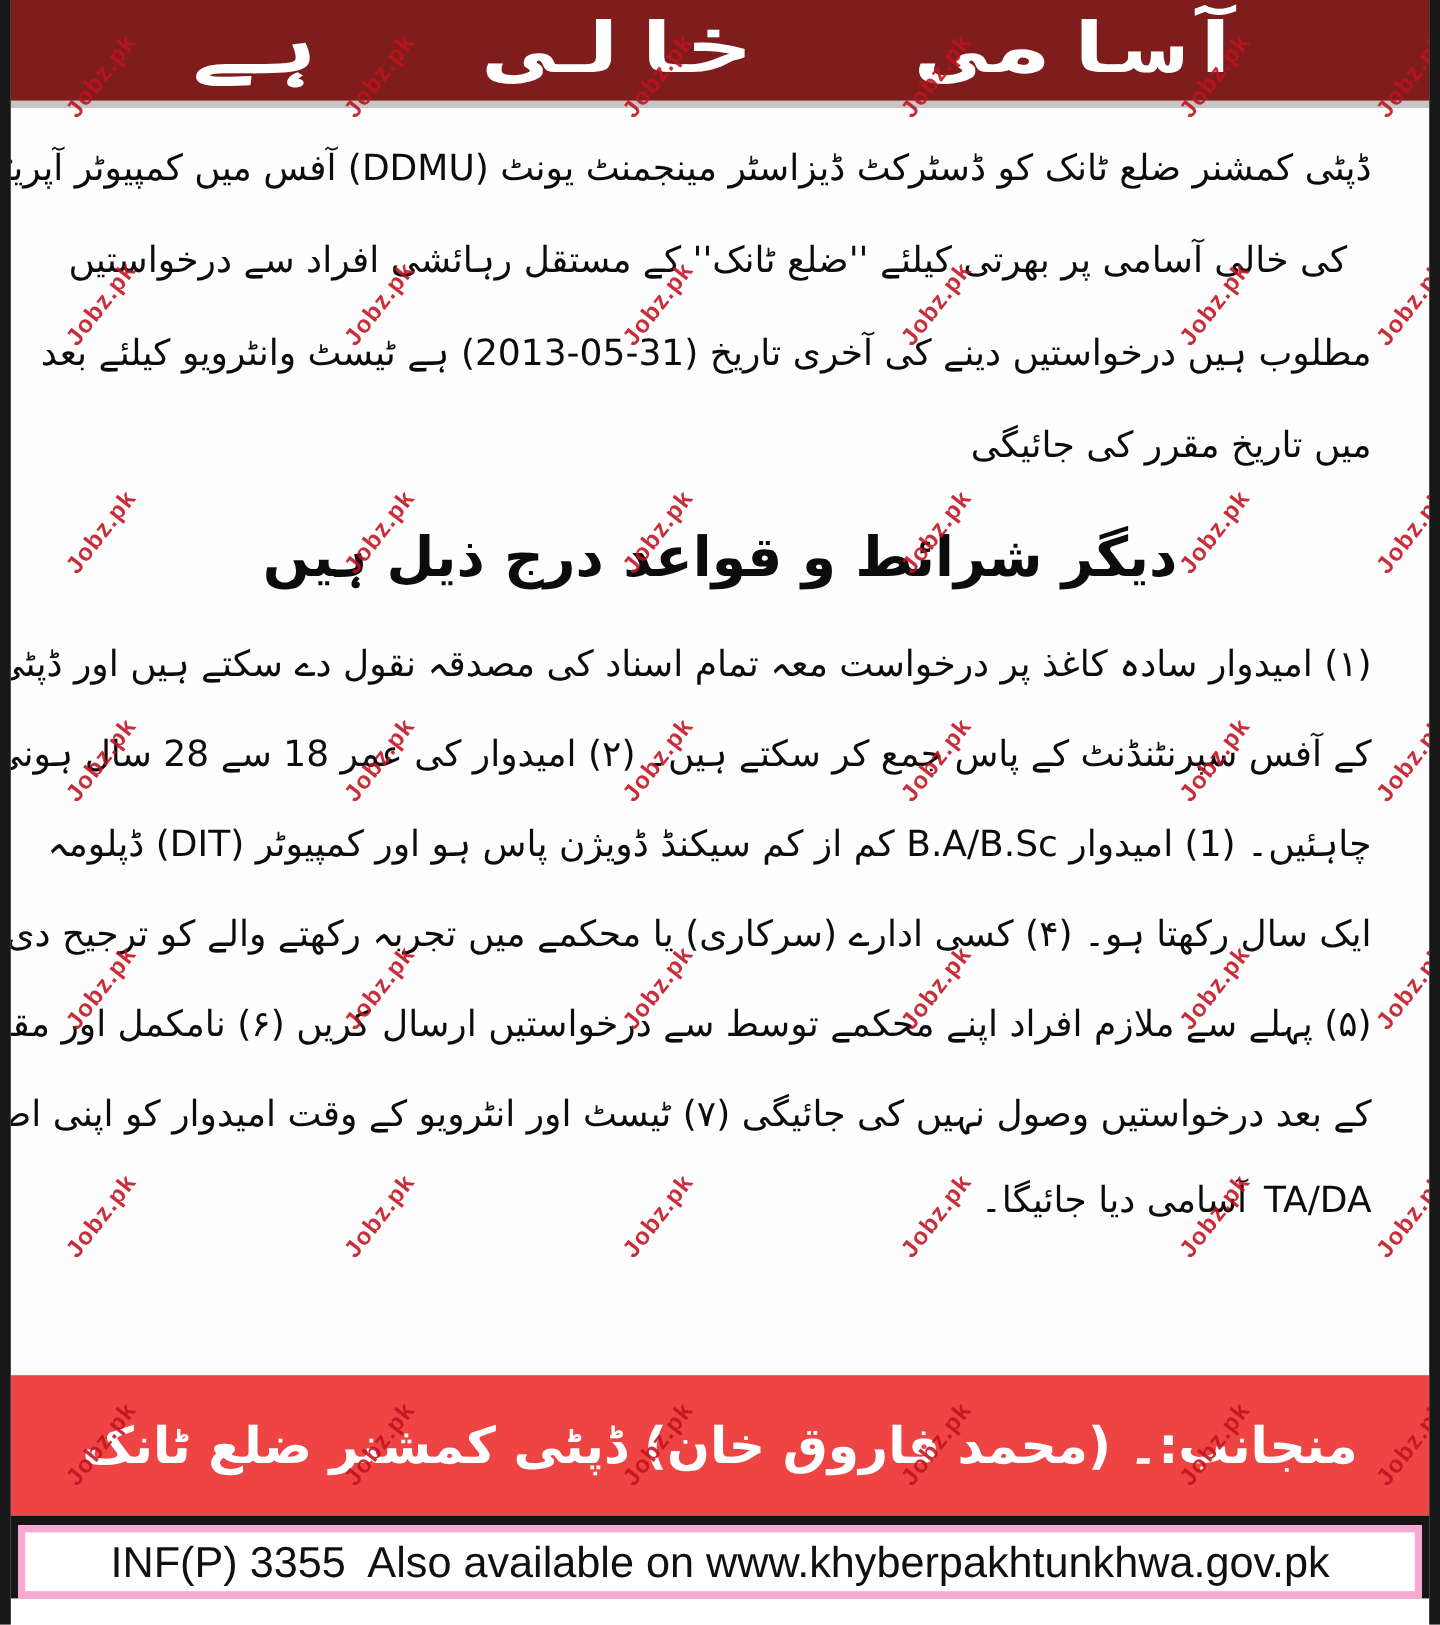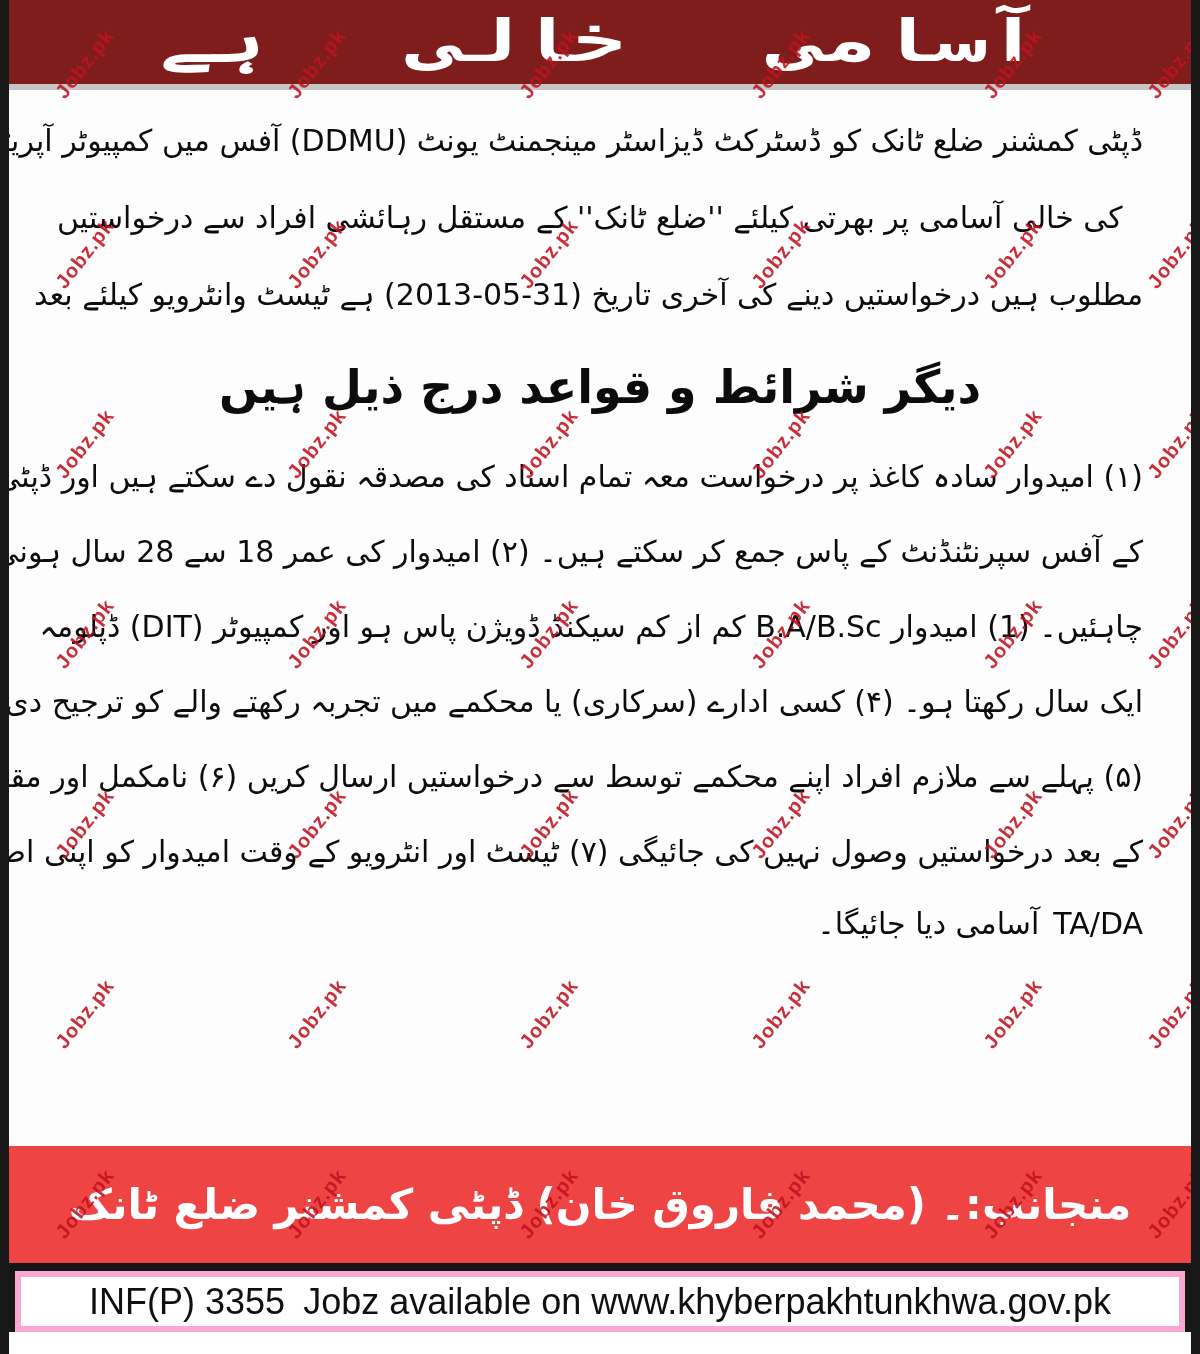--- a/index.html
+++ b/index.html
@@ -106,20 +106,21 @@
   <div class="gray-strip"></div>
 
   <div class="content">
 
     <div class="para intro">
       <div class="line">ڈپٹی کمشنر ضلع ٹانک کو ڈسٹرکٹ ڈیزاسٹر مینجمنٹ یونٹ (DDMU) آفس میں کمپیوٹر آپریٹر</div>
       <div class="line-split">
         <span class="urdu">کی خالی آسامی پر بھرتی کیلئے ''ضلع ٹانک'' کے مستقل رہائشی افراد سے درخواستیں</span>
       </div>
       <div class="line">مطلوب ہیں درخواستیں دینے کی آخری تاریخ (31-05-2013) ہے ٹیسٹ وانٹرویو کیلئے بعد</div>
+      <div class="line">میں تاریخ مقرر کی جائیگی</div>
     </div>
 
     <div class="heading">دیگر شرائط و قواعد درج ذیل ہیں</div>
 
     <div class="para cond">
       <div class="line">(۱) امیدوار سادہ کاغذ پر درخواست معہ تمام اسناد کی مصدقہ نقول دے سکتے ہیں اور ڈپٹی کمشنر ٹانک</div>
       <div class="line">کے آفس سپرنٹنڈنٹ کے پاس جمع کر سکتے ہیں۔ (۲) امیدوار کی عمر 18 سے 28 سال ہونی</div>
       <div class="line">چاہئیں۔ (1) امیدوار B.A/B.Sc کم از کم سیکنڈ ڈویژن پاس ہو اور کمپیوٹر (DIT) ڈپلومہ</div>
       <div class="line">ایک سال رکھتا ہو۔ (۴) کسی ادارے (سرکاری) یا محکمے میں تجربہ رکھتے والے کو ترجیح دی جائیگی۔</div>
       <div class="line">(۵) پہلے سے ملازم افراد اپنے محکمے توسط سے درخواستیں ارسال کریں (۶) نامکمل اور مقررہ تاریخ</div>
@@ -132,21 +133,21 @@
 
   </div>
 
   <div class="banner-sign">
     <div class="sig">منجانب:۔ (محمد فاروق خان) ڈپٹی کمشنر ضلع ٹانک</div>
   </div>
 
   <div class="footer-bar">
     <div class="footer-box">
       <span>INF(P) 3355</span>
-      <span>Jobz available on www.khyberpakhtunkhwa.gov.pk</span>
+      <span>Also available on www.khyberpakhtunkhwa.gov.pk</span>
     </div>
   </div>
 
   <div class="wm-layer">
       <span class="wm" style="left: 60px; top: 80px; color: rgb(193, 18, 31);">Jobz.pk</span>
       <span class="wm" style="left: 292px; top: 80px; color: rgb(193, 18, 31);">Jobz.pk</span>
       <span class="wm" style="left: 524px; top: 80px; color: rgb(193, 18, 31);">Jobz.pk</span>
       <span class="wm" style="left: 756px; top: 80px; color: rgb(193, 18, 31);">Jobz.pk</span>
       <span class="wm" style="left: 988px; top: 80px; color: rgb(193, 18, 31);">Jobz.pk</span>
       <span class="wm" style="left: 1152px; top: 80px; color: rgb(193, 18, 31);">Jobz.pk</span>

